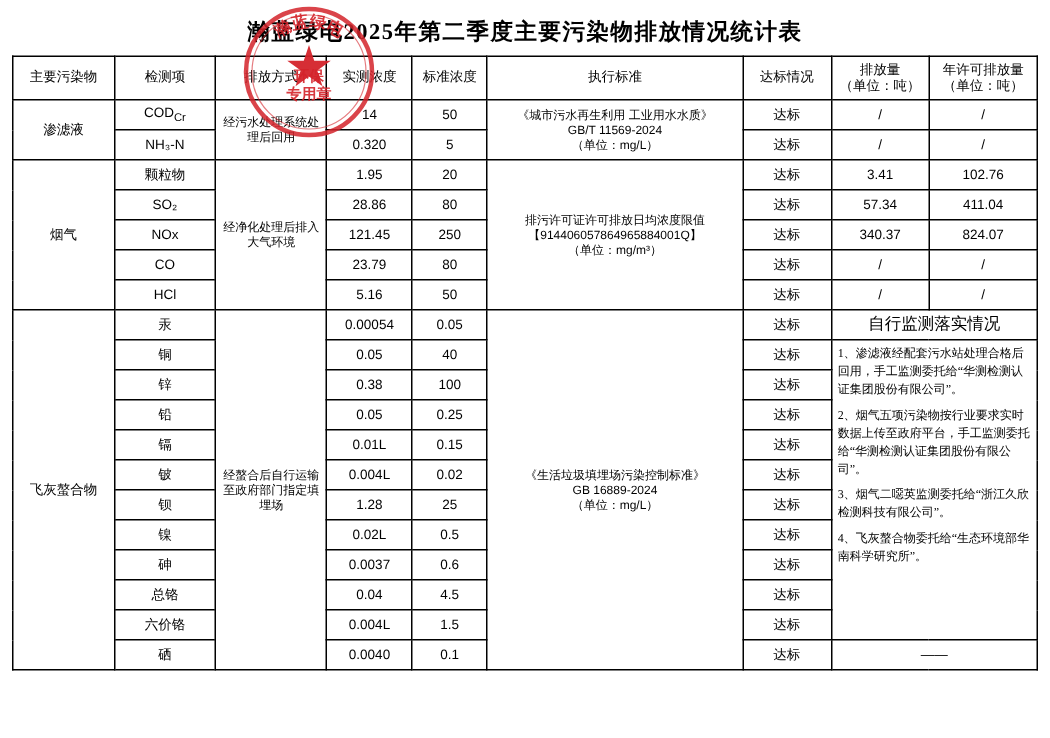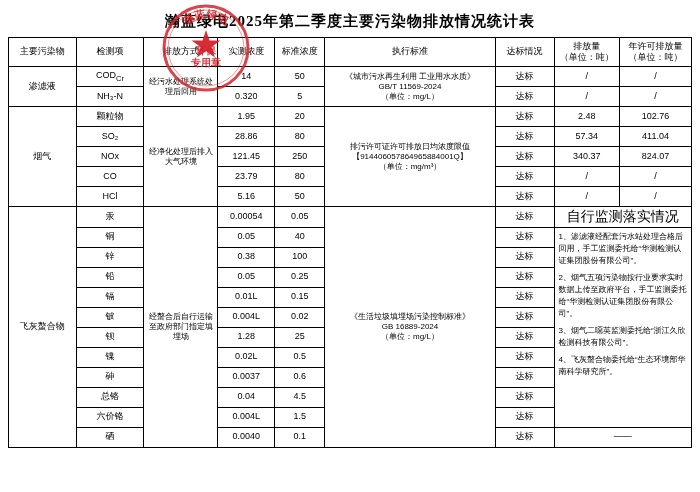--- a/index.html
+++ b/index.html
@@ -43,22 +43,22 @@
   .hdr td{font-size:9px;height:26px;}
   .sm{font-size:8px;}
   .rowh{height:20px;}
   .note{
     font-size:8px;
     text-align:left;
     line-height:1.5;
     padding:3px 4px;
     vertical-align:top;
   }
-  .note p{margin:0 0 5px 0;}
-  .center-note{font-size:14px;font-family:Liberation Serif, serif;}
+  .note p{margin:0 0 5px 0;font-family:Liberation Serif, serif;}
+  .center-note{font-size:11px;font-family:Liberation Serif, serif;}
   .stamp{
     position:absolute;
     left:160px;top:2px;
     width:92px;height:92px;
     pointer-events:none;
   }
   .stamp svg{display:block;}
 </style>
 </head>
 <body>
@@ -127,21 +127,21 @@
         <td>颗粒物</td>
         <td rowspan="5" class="sm">经净化处理后排入大气环境</td>
         <td>1.95</td>
         <td>20</td>
         <td rowspan="5" class="sm">
           <div>排污许可证许可排放日均浓度限值</div>
           <div>【914406057864965884001Q】</div>
           <div>（单位：mg/m³）</div>
         </td>
         <td>达标</td>
-        <td>2.48</td>
+        <td>3.41</td>
         <td>102.76</td>
       </tr>
       <tr class="rowh">
         <td>SO₂</td>
         <td>28.86</td>
         <td>80</td>
         <td>达标</td>
         <td>57.34</td>
         <td>411.04</td>
       </tr>

